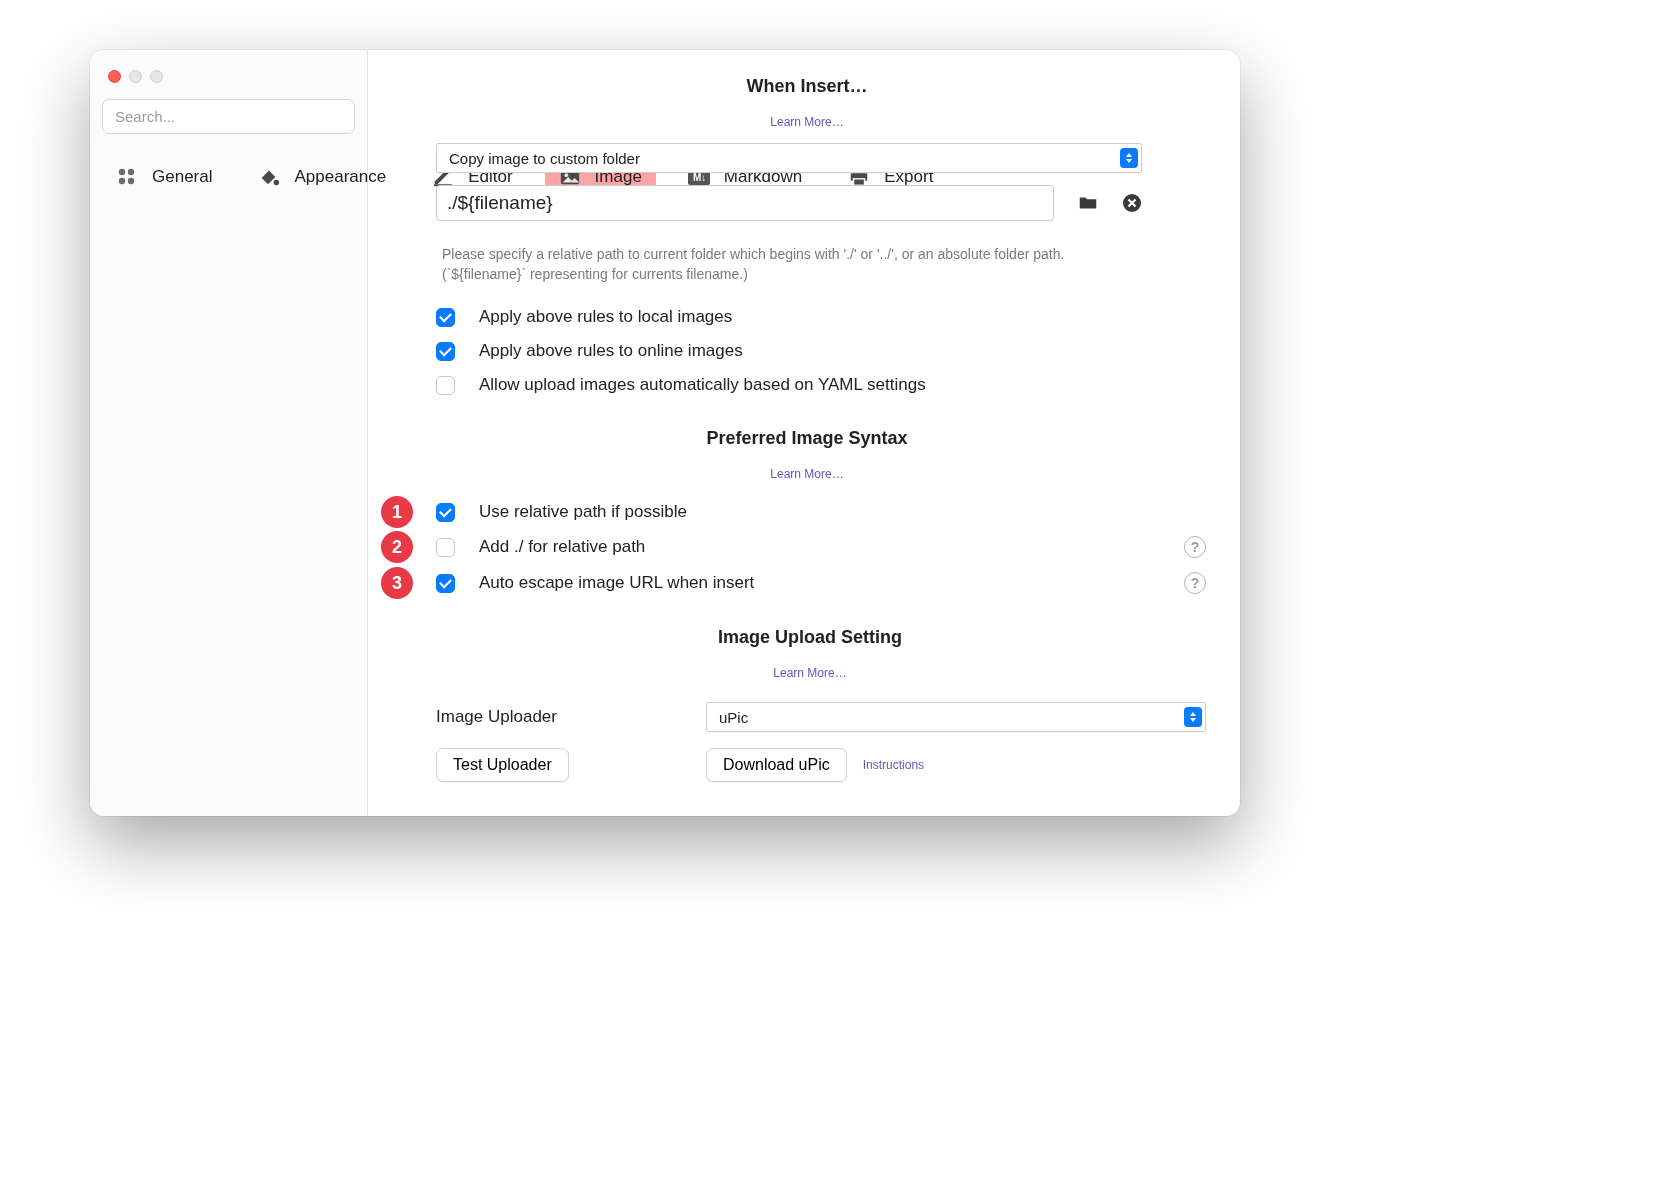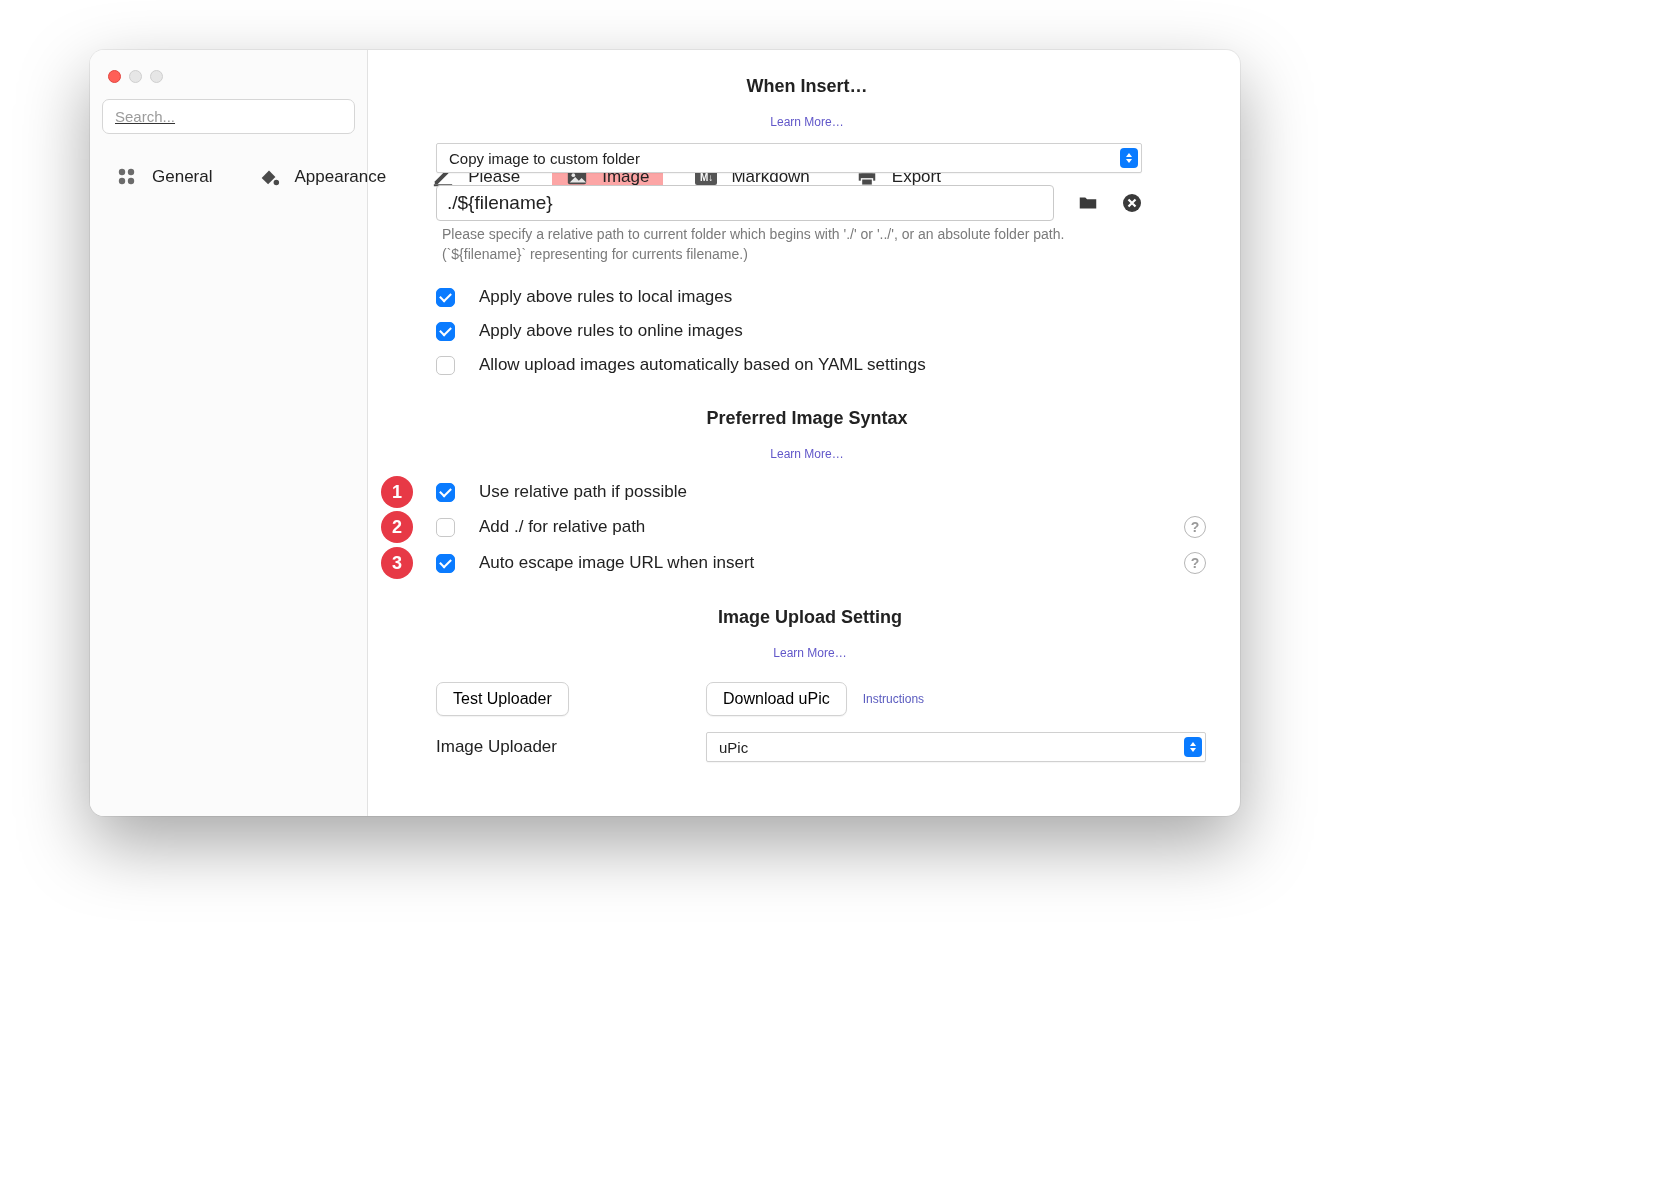--- a/index.html
+++ b/index.html
@@ -45,21 +45,20 @@
   .search {
     width: 100%;
     height: 35px;
     border: 1px solid #d6d6d6;
     border-radius: 7px;
     padding: 0 12px;
     font-size: 15px;
     color: #333;
     background: #fff;
     margin-bottom: 20px;
-    text-decoration: underline;
   }
   .search::placeholder { color: #9b9b9b; }
   .nav { display: flex; flex-direction: row; gap: 18px; }
   .nav-item {
     display: flex;
     align-items: center;
     gap: 14px;
     padding: 12px 14px;
     border-radius: 8px;
     font-size: 17px;
@@ -112,21 +111,21 @@
     display:flex; flex-direction:column; align-items:center; justify-content:center;
     gap:0px;
   }
   .select-caret::before, .select-caret::after {
     content:""; width:0;height:0;
     border-left:3.5px solid transparent; border-right:3.5px solid transparent;
   }
   .select-caret::before { border-bottom:4px solid #fff; margin-bottom:1px;}
   .select-caret::after  { border-top:4px solid #fff; margin-top:1px;}
   .path-row {
-    display:flex; align-items:center; gap: 23px; margin-bottom: 4px;
+    display:flex; align-items:center; gap: 23px; margin-bottom: 24px;
   }
   .path-input {
     flex:1;
     height: 36px;
     border: 1px solid #c9c9c9;
     border-radius: 4px;
     padding: 0 10px;
     font-size: 19px;
     font-family: inherit;
     color: #222;
@@ -240,21 +239,21 @@
         <span>Appearance</span>
       </div>
 
       <div class="nav-item">
         <span class="nav-icon">
           <svg width="22" height="22" viewBox="0 0 24 24">
               <path d="M3 20 L6 20 L18 8 L15 5 L3 17 Z" fill="#4a4a4a"></path>
               <path d="M2 21 L22 21" stroke="#4a4a4a" stroke-width="2"></path>
             </svg>
         </span>
-        <span>Please</span>
+        <span>Editor</span>
       </div>
 
       <div class="nav-item active">
         <span class="nav-icon">
           <svg width="22" height="22" viewBox="0 0 24 24">
               <rect x="2" y="4" width="20" height="16" rx="2" fill="#4a4a4a"></rect>
               <circle cx="8" cy="10" r="2" fill="#e7e7e7"></circle>
               <path d="M4 18 L10 12 L14 16 L17 13 L22 18 Z" fill="#e7e7e7"></path>
             </svg>
         </span>
@@ -357,34 +356,34 @@
     </div>
 
     <div class="section-spacer"></div>
 
     <div class="section-head" style="padding-left:6px;">
       <h2>Image Upload Setting</h2>
       <span class="link">Learn More…</span>
     </div>
 
     <div class="inner">
-      <div class="form-row">
-        <span class="form-label">
-          <button class="mac-button">Test Uploader</button>
-        </span>
-        <div class="form-control-area">
-          <button class="mac-button">Download uPic</button>
-          <span class="link" style="color:#5a5bbf;">Instructions</span>
-        </div>
-      </div>
       <div class="form-row">
         <span class="form-label">Image Uploader</span>
         <div class="form-control-area">
           <div class="mac-select" style="width:370px;">
             <span>uPic</span>
             <span class="select-caret"></span>
           </div>
         </div>
       </div>
+      <div class="form-row">
+        <span class="form-label">
+          <button class="mac-button">Test Uploader</button>
+        </span>
+        <div class="form-control-area">
+          <button class="mac-button">Download uPic</button>
+          <span class="link" style="color:#5a5bbf;">Instructions</span>
+        </div>
+      </div>
     </div>
 
   </div>
 </div>
 
 </body></html>

